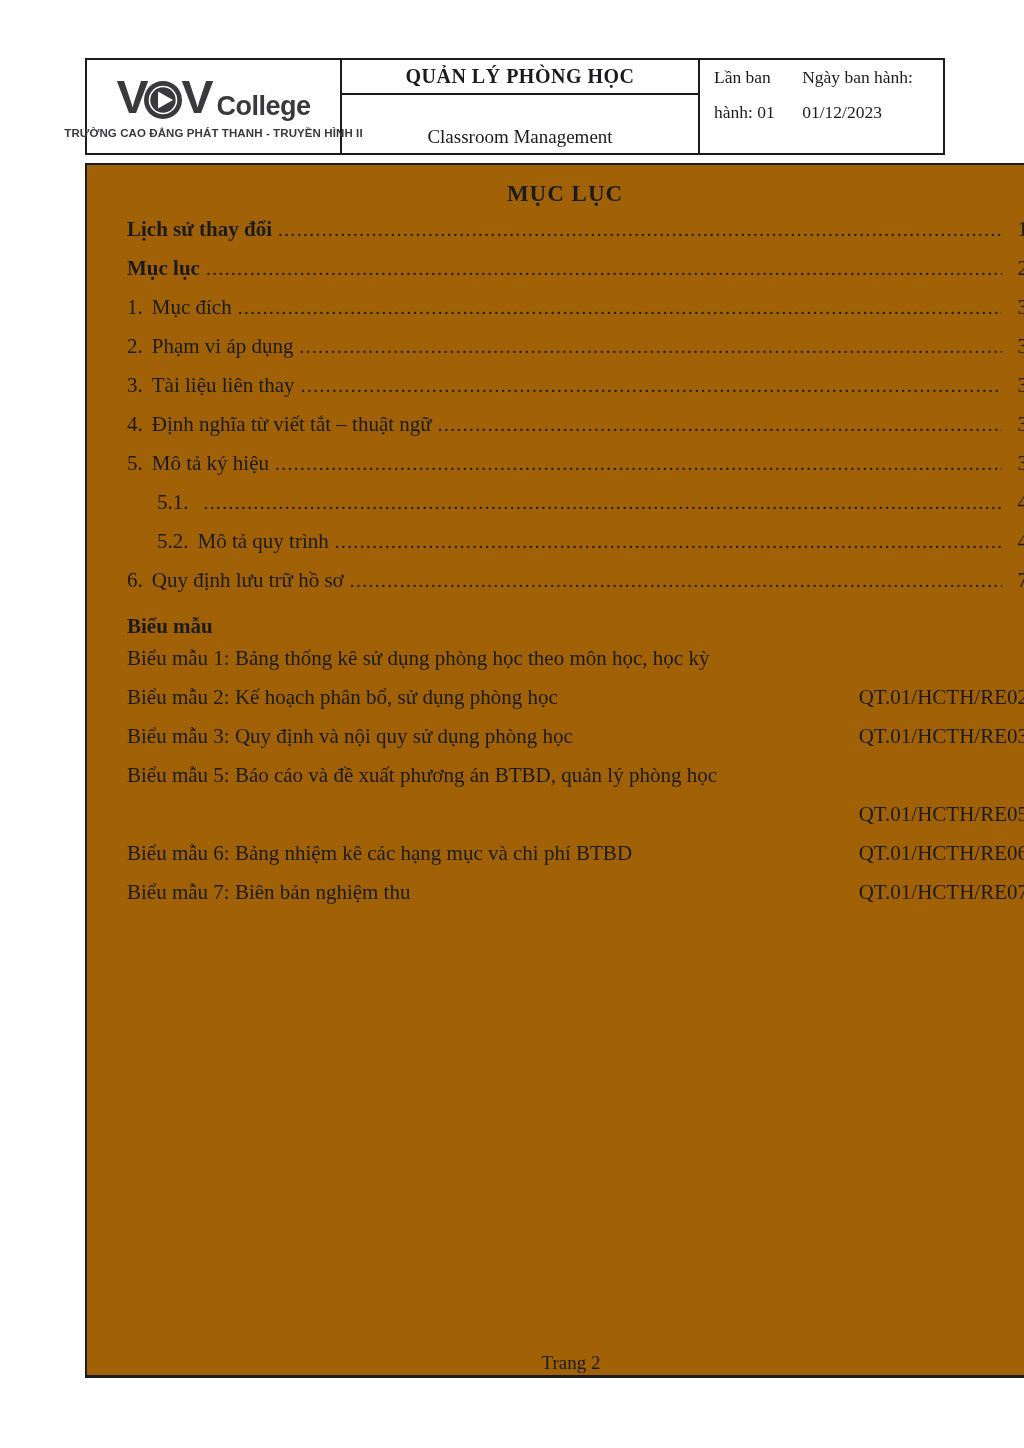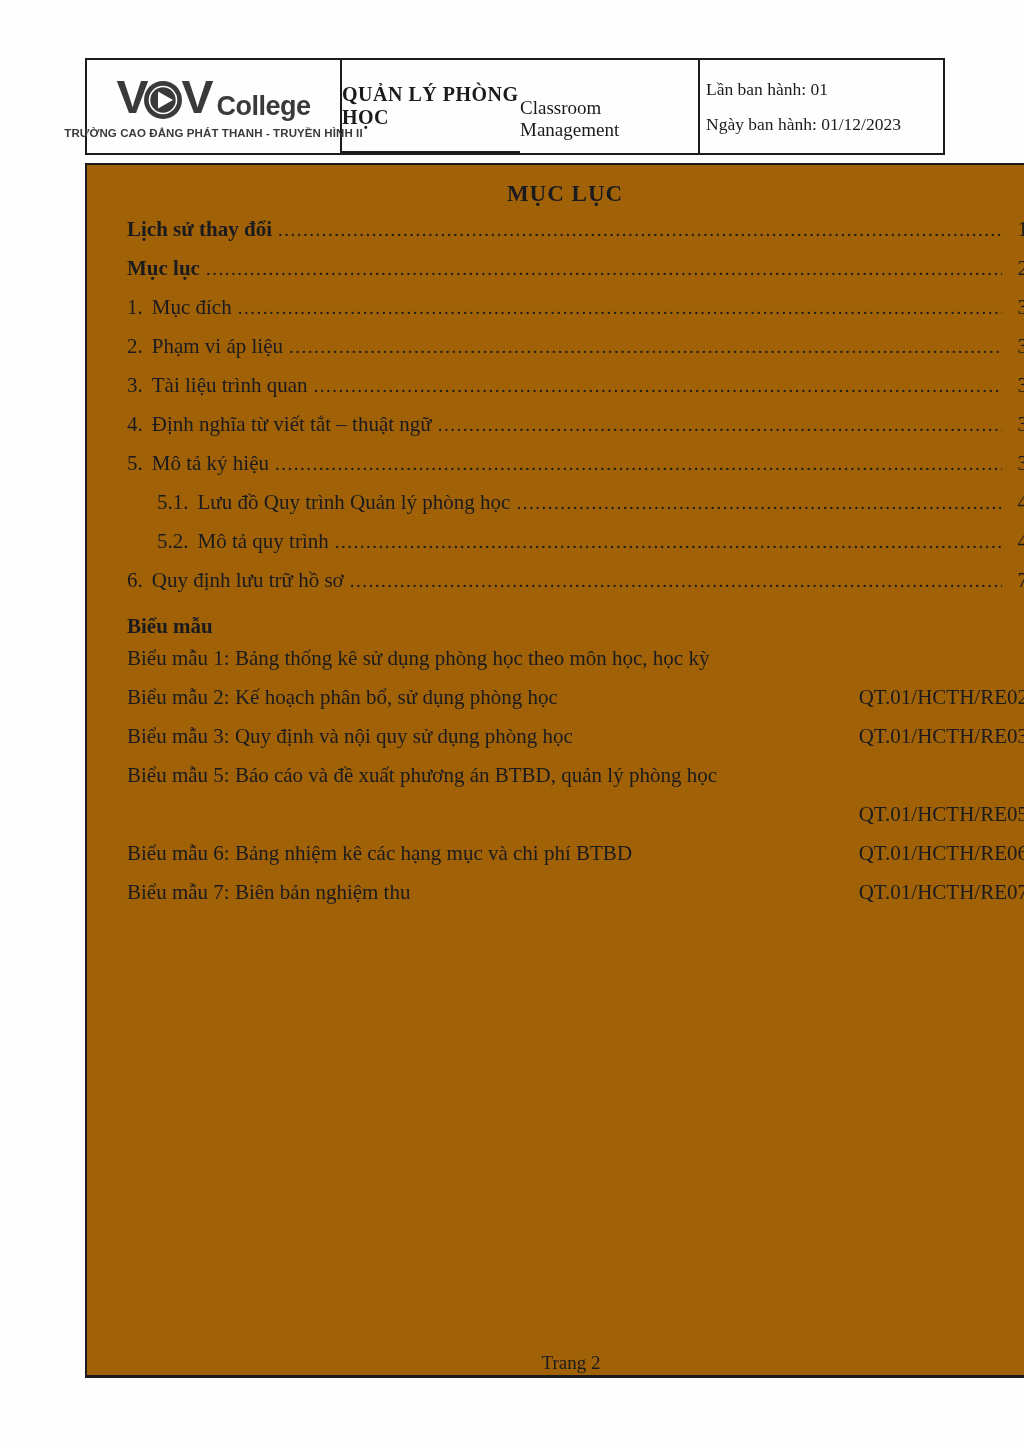--- a/index.html
+++ b/index.html
@@ -7,22 +7,22 @@
     position:relative;width:1024px;height:1448px;background:#fefefe;
     font-family:"Liberation Serif","DejaVu Serif",serif;color:#1b1b1e;overflow:hidden;
   }
   
   .header-table{
     position:absolute;left:85px;top:58px;width:860px;height:97px;
     display:flex;border:2px solid #1c1c1f;box-sizing:border-box;background:#fefefe;
   }
   .hcol{box-sizing:border-box;}
   .hcol-logo{width:255px;border-right:2px solid #1c1c1f;display:flex;flex-direction:column;align-items:center;justify-content:center;padding:4px 6px;}
-  .hcol-title{width:358px;border-right:2px solid #1c1c1f;display:flex;flex-direction:row;}
-  .hcol-meta{flex:1;display:flex;flex-direction:column;justify-content:center;padding-left:6px;font-size:17.5px;line-height:2.0;}
+  .hcol-title{width:358px;border-right:2px solid #1c1c1f;display:flex;flex-direction:column;}
+  .hcol-meta{flex:1;display:flex;flex-direction:row;justify-content:center;padding-left:14px;font-size:17.5px;line-height:2.0;}
   .title-top{flex:1;display:flex;align-items:center;justify-content:center;border-bottom:2px solid #1c1c1f;
     font-weight:bold;font-size:20px;letter-spacing:.5px;}
   .title-bottom{flex:1;display:flex;align-items:center;justify-content:center;font-size:19px;margin-top:25px;}
   
   .logo-row{display:flex;align-items:center;font-family:"Liberation Sans","DejaVu Sans",sans-serif;color:#3a3a3d;line-height:1;}
   .logo-v{font-size:48px;font-weight:800;letter-spacing:-4px;transform:scaleY(.95);}
   .logo-play{margin:4px -2px 0 -1px;}
   .logo-college{font-size:27px;font-weight:700;margin-left:7px;align-self:flex-end;margin-bottom:2px;letter-spacing:-0.5px;}
   .logo-subtitle{font-family:"Liberation Sans","DejaVu Sans",sans-serif;font-size:11.5px;font-weight:700;color:#3a3a3d;margin-top:5px;white-space:nowrap;letter-spacing:.1px;}
   
@@ -90,45 +90,44 @@
           <span class="toc-page">2</span>
         </div>
         <div class="toc-row">
           <span class="toc-num">1.</span>
           <span class="toc-label">Mục đích</span>
           <span class="leader">............................................................................................................................................................................................................................</span>
           <span class="toc-page">3</span>
         </div>
         <div class="toc-row">
           <span class="toc-num">2.</span>
-          <span class="toc-label">Phạm vi áp liệu</span>
+          <span class="toc-label">Phạm vi áp dụng</span>
           <span class="leader">............................................................................................................................................................................................................................</span>
           <span class="toc-page">3</span>
         </div>
         <div class="toc-row">
           <span class="toc-num">3.</span>
-          <span class="toc-label">Tài liệu trình quan</span>
+          <span class="toc-label">Tài liệu liên thay</span>
           <span class="leader">............................................................................................................................................................................................................................</span>
           <span class="toc-page">3</span>
         </div>
         <div class="toc-row">
           <span class="toc-num">4.</span>
           <span class="toc-label">Định nghĩa từ viết tắt – thuật ngữ</span>
           <span class="leader">............................................................................................................................................................................................................................</span>
           <span class="toc-page">3</span>
         </div>
         <div class="toc-row">
           <span class="toc-num">5.</span>
           <span class="toc-label">Mô tả ký hiệu</span>
           <span class="leader">............................................................................................................................................................................................................................</span>
           <span class="toc-page">3</span>
         </div>
         <div class="toc-row indent">
           <span class="toc-num">5.1.</span>
-          <span class="toc-label">Lưu đồ Quy trình Quản lý phòng học</span>
           <span class="leader">............................................................................................................................................................................................................................</span>
           <span class="toc-page">4</span>
         </div>
         <div class="toc-row indent">
           <span class="toc-num">5.2.</span>
           <span class="toc-label">Mô tả quy trình</span>
           <span class="leader">............................................................................................................................................................................................................................</span>
           <span class="toc-page">4</span>
         </div>
         <div class="toc-row">

